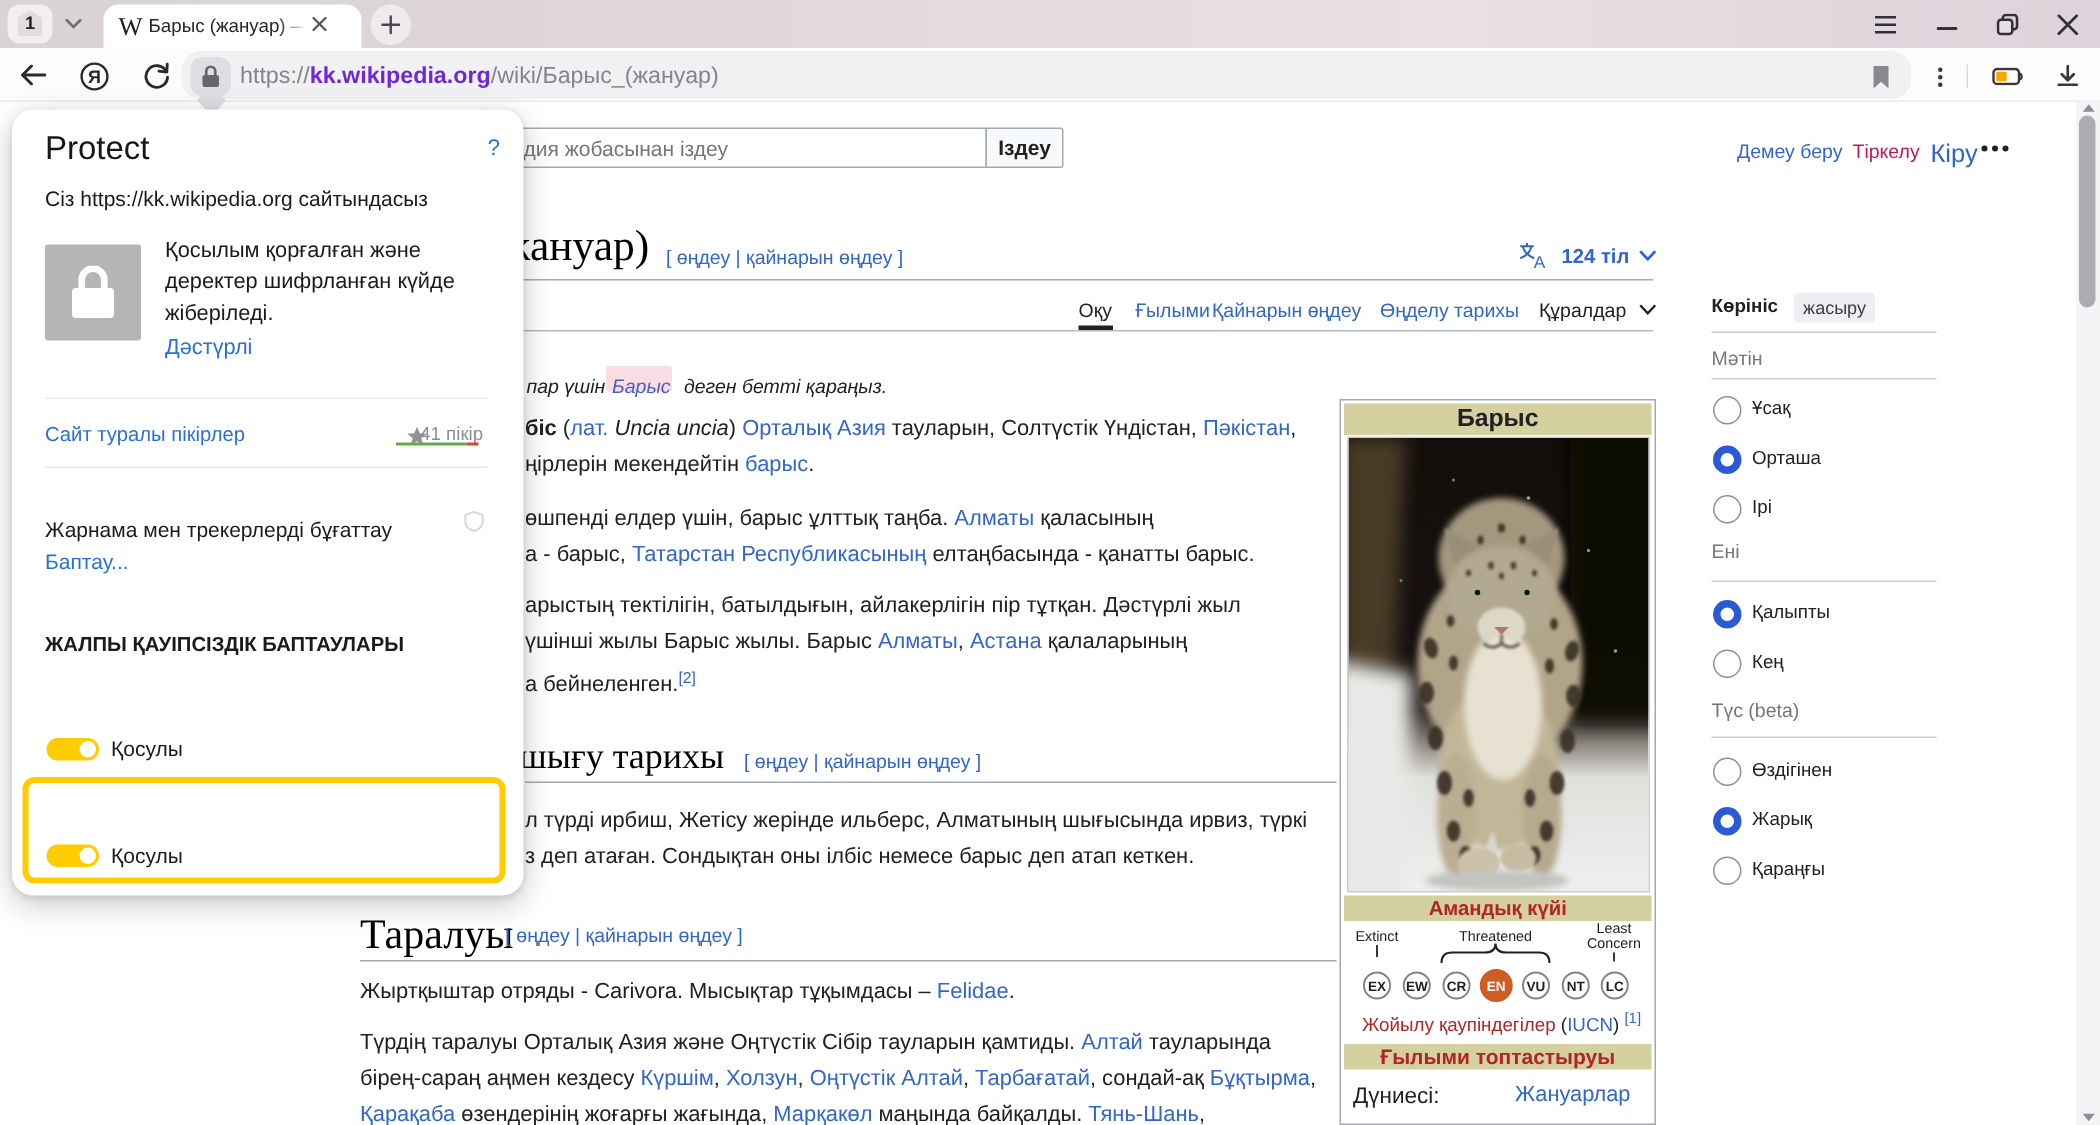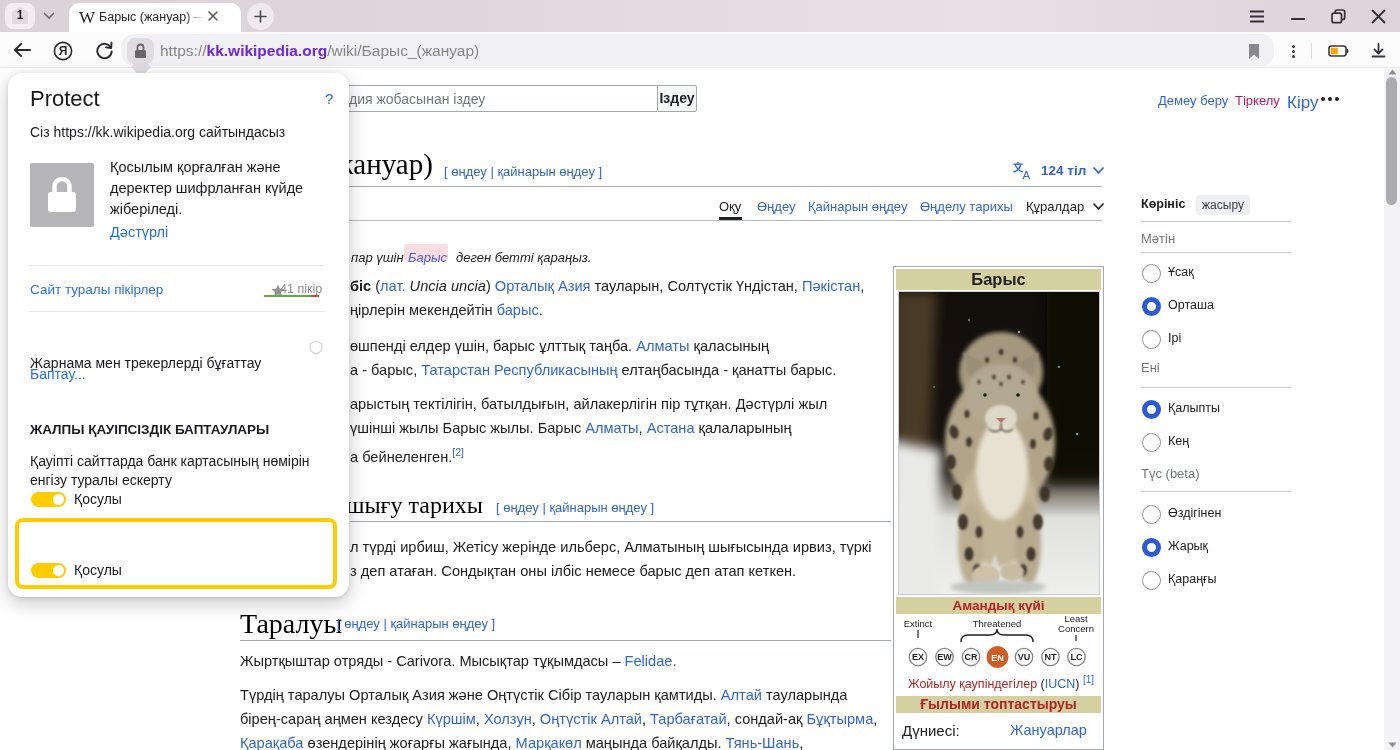--- a/index.html
+++ b/index.html
@@ -99,21 +99,21 @@
     <rect x="1" y="1" width="17" height="10" rx="2.5" fill="#fff" stroke="#39373c" stroke-width="1.6"></rect>
     <rect x="2.8" y="2.8" width="7" height="6.4" rx="1" fill="#f7a600"></rect>
     <path d="M18.7 4 A 2.4 2.4 0 0 1 18.7 8" fill="none" stroke="#39373c" stroke-width="1.5"></path>
   </svg>
 <svg class="a" style="left:1371px;top:43px" width="15" height="16">
     <path d="M7.5 1 V9.5 M3.5 6.5 L7.5 10.5 L11.5 6.5" stroke="#39373c" stroke-width="1.8" fill="none" stroke-linecap="round" stroke-linejoin="round"></path>
     <path d="M1.5 13.5 H13.5" stroke="#39373c" stroke-width="1.8" stroke-linecap="round"></path>
   </svg>
 
 <input class="a" style="left: 280px; top: 85px; width: 378px; height: 27px; border: 1px solid rgb(162, 169, 177); border-radius: 2px 0px 0px 2px; font-size: 14px; padding-left: 68px; color: rgb(114, 119, 125); font-family: &quot;Liberation Sans&quot;, sans-serif;" value="дия жобасынан іздеу">
-<div class="a" style="left:657px;top:85px;width:40px;height:27px;background:#f8f9fa;border:1px solid #a2a9b1;border-radius:0 2px 2px 0;font-size:14px;font-weight:bold;color:#202122;text-align:center;line-height:25px">Іздеу</div>
+<div class="a" style="left:657px;top:85px;width:52px;height:27px;background:#f8f9fa;border:1px solid #a2a9b1;border-radius:0 2px 2px 0;font-size:14px;font-weight:bold;color:#202122;text-align:center;line-height:25px">Іздеу</div>
 
 <div class="a nw" style="left:1158px;top:93px;font-size:13px;color:#3366cc">Демеу беру</div>
 <div class="a nw" style="left:1235px;top:93px;font-size:13px;color:#be185d">Тіркелу</div>
 <div class="a nw" style="left:1287px;top:93px;font-size:17px;color:#3366cc">Кіру</div>
 <div class="a" style="left:1321px;top:97px;width:4px;height:4px;border-radius:50%;background:#202122"></div>
 <div class="a" style="left:1328px;top:97px;width:4px;height:4px;border-radius:50%;background:#202122"></div>
 <div class="a" style="left:1335px;top:97px;width:4px;height:4px;border-radius:50%;background:#202122"></div>
 
 <div class="a nw ser" style="left:240px;top:148px;font-size:29px;color:#000">Барыс (жануар)</div>
 <div class="a nw" style="left:444px;top:164px;font-size:13px;color:#3366cc">[ өңдеу | қайнарын өңдеу ]</div>
@@ -126,21 +126,21 @@
     </g>
     <text x="10.5" y="17.5" font-size="11.5" fill="#3366cc" font-family="Liberation Sans">A</text>
   </svg>
 <div class="a nw" style="left:1041px;top:163px;font-size:13.5px;font-weight:bold;color:#3366cc">124 тіл</div>
 <svg class="a" style="left:1092px;top:166px" width="13" height="9">
     <path d="M1.5 1.5 L6.5 6.8 L11.5 1.5" stroke="#3366cc" stroke-width="1.8" fill="none"></path>
   </svg>
 <div class="hr" style="left:240px;top:186px;width:862px"></div>
 
 <div class="a nw" style="left:719px;top:199px;font-size:13px;color:#202122">Оқу</div>
-<div class="a nw" style="left:757px;top:199px;font-size:13px;color:#3366cc">Өңдеу</div>
+<div class="a nw" style="left:757px;top:199px;font-size:13px;color:#3366cc">Ғылыми</div>
 <div class="a nw" style="left:808px;top:199px;font-size:13px;color:#3366cc">Қайнарын өңдеу</div>
 <div class="a nw" style="left:920px;top:199px;font-size:13px;color:#3366cc">Өңделу тарихы</div>
 <div class="a nw" style="left:1026px;top:199px;font-size:13px;color:#202122">Құралдар</div>
 <svg class="a" style="left:1092px;top:202px" width="13" height="9">
     <path d="M1.5 1.5 L6.5 6.8 L11.5 1.5" stroke="#202122" stroke-width="1.6" fill="none"></path>
   </svg>
 <div class="hr" style="left:240px;top:220px;width:862px;background:#b5bac0"></div>
 <div class="a" style="left:719px;top:217px;width:23px;height:3px;background:#202122"></div>
 
 <div class="l" style="left:351px;top:248px;font-style:italic;font-size:13px">пар үшін</div>
@@ -334,27 +334,26 @@
 <div class="a nw ylink" style="left:102px;top:151px;font-size:14.5px">Дәстүрлі</div>
 <div class="a" style="left:22px;top:192px;width:295px;height:1px;background:#e8e8ea"></div>
 <div class="a nw ylink" style="left:22px;top:209px;font-size:13.5px">Сайт туралы пікірлер</div>
 <svg class="a" style="left:263px;top:211px" width="14" height="13">
       <path d="M7 0.5 L8.8 4.8 L13.5 5.1 L9.9 8.1 L11 12.7 L7 10.2 L3 12.7 L4.1 8.1 L0.5 5.1 L5.2 4.8 Z" fill="#919095"></path>
     </svg>
 <div class="a nw" style="left:272px;top:209px;font-size:12.5px;color:#8e8d92">41 пікір</div>
 <div class="a" style="left:256px;top:222px;width:47px;height:2px;background:#62a949"></div>
 <div class="a" style="left:303px;top:222px;width:8px;height:2px;background:#d24733"></div>
 <div class="a" style="left:22px;top:238px;width:295px;height:1px;background:#e8e8ea"></div>
-<div class="a nw" style="left:22px;top:282px;font-size:14px;color:#1b1a1e">Жарнама мен трекерлерді бұғаттау</div>
+<div class="a nw" style="left:22px;top:272px;font-size:14px;color:#1b1a1e">Жарнама мен трекерлерді бұғаттау</div>
 <svg class="a" style="left:301px;top:267px" width="14" height="15">
       <path d="M7 1.2 L12.8 3.4 V8 Q12.8 12 7 14 Q1.2 12 1.2 8 V3.4 Z" fill="none" stroke="#d8d7da" stroke-width="1.4"></path>
     </svg>
 <div class="a nw ylink" style="left:22px;top:293px;font-size:14px">Баптау...</div>
 <div class="a nw" style="left:22px;top:349px;font-size:13.5px;font-weight:bold;color:#1b1a1e">ЖАЛПЫ ҚАУІПСІЗДІК БАПТАУЛАРЫ</div>
-<div class="a" style="left:22px;top:379px;font-size:14px;line-height:19px;color:#1b1a1e;width:300px">Қауіпті сайттарда банк картасының нөмірін енгізу туралы ескерту</div>
 <div class="tog" style="left:22.5px;top:419px">
       <div class="kn"></div>
     </div>
 <div class="a nw" style="left:66px;top:418px;font-size:14px;color:#1b1a1e">Қосулы</div>
 <div class="a" style="left:7px;top:445px;width:322px;height:71px;border:4px solid #fc0;border-radius:8px"></div>
 <div class="tog" style="left:22.5px;top:490px">
       <div class="kn"></div>
     </div>
 <div class="a nw" style="left:66px;top:489px;font-size:14px;color:#1b1a1e">Қосулы</div>
 </div>

